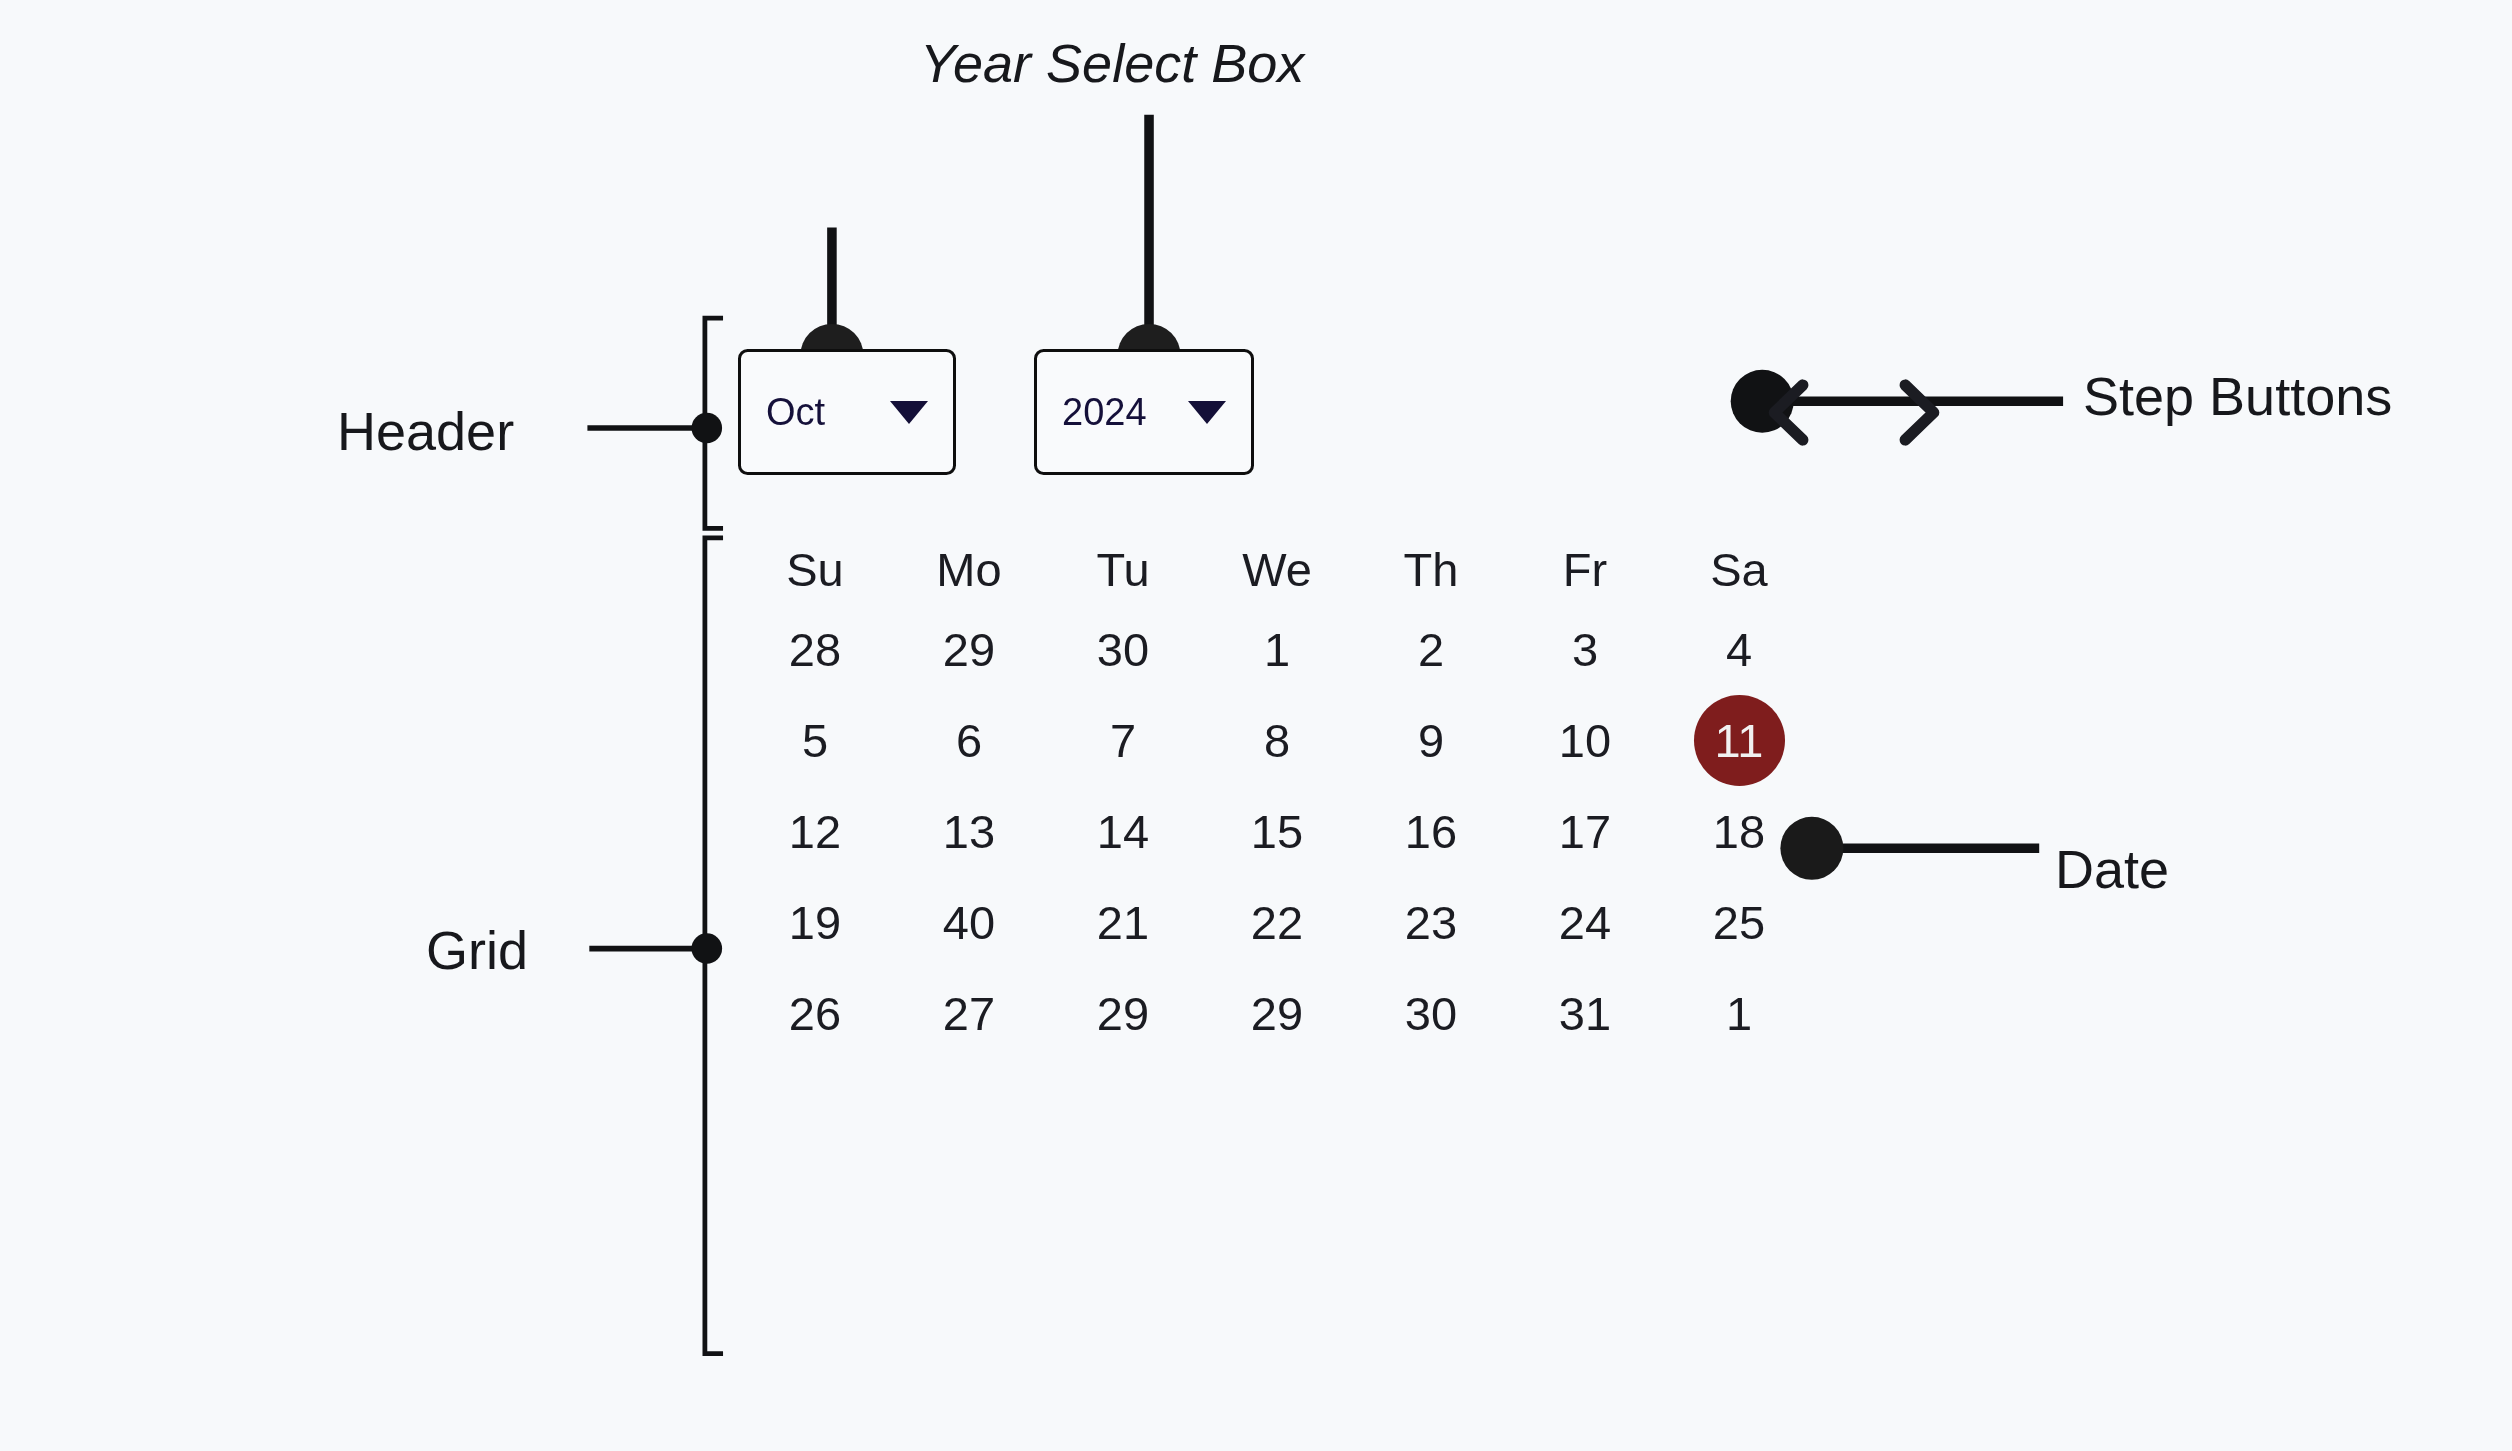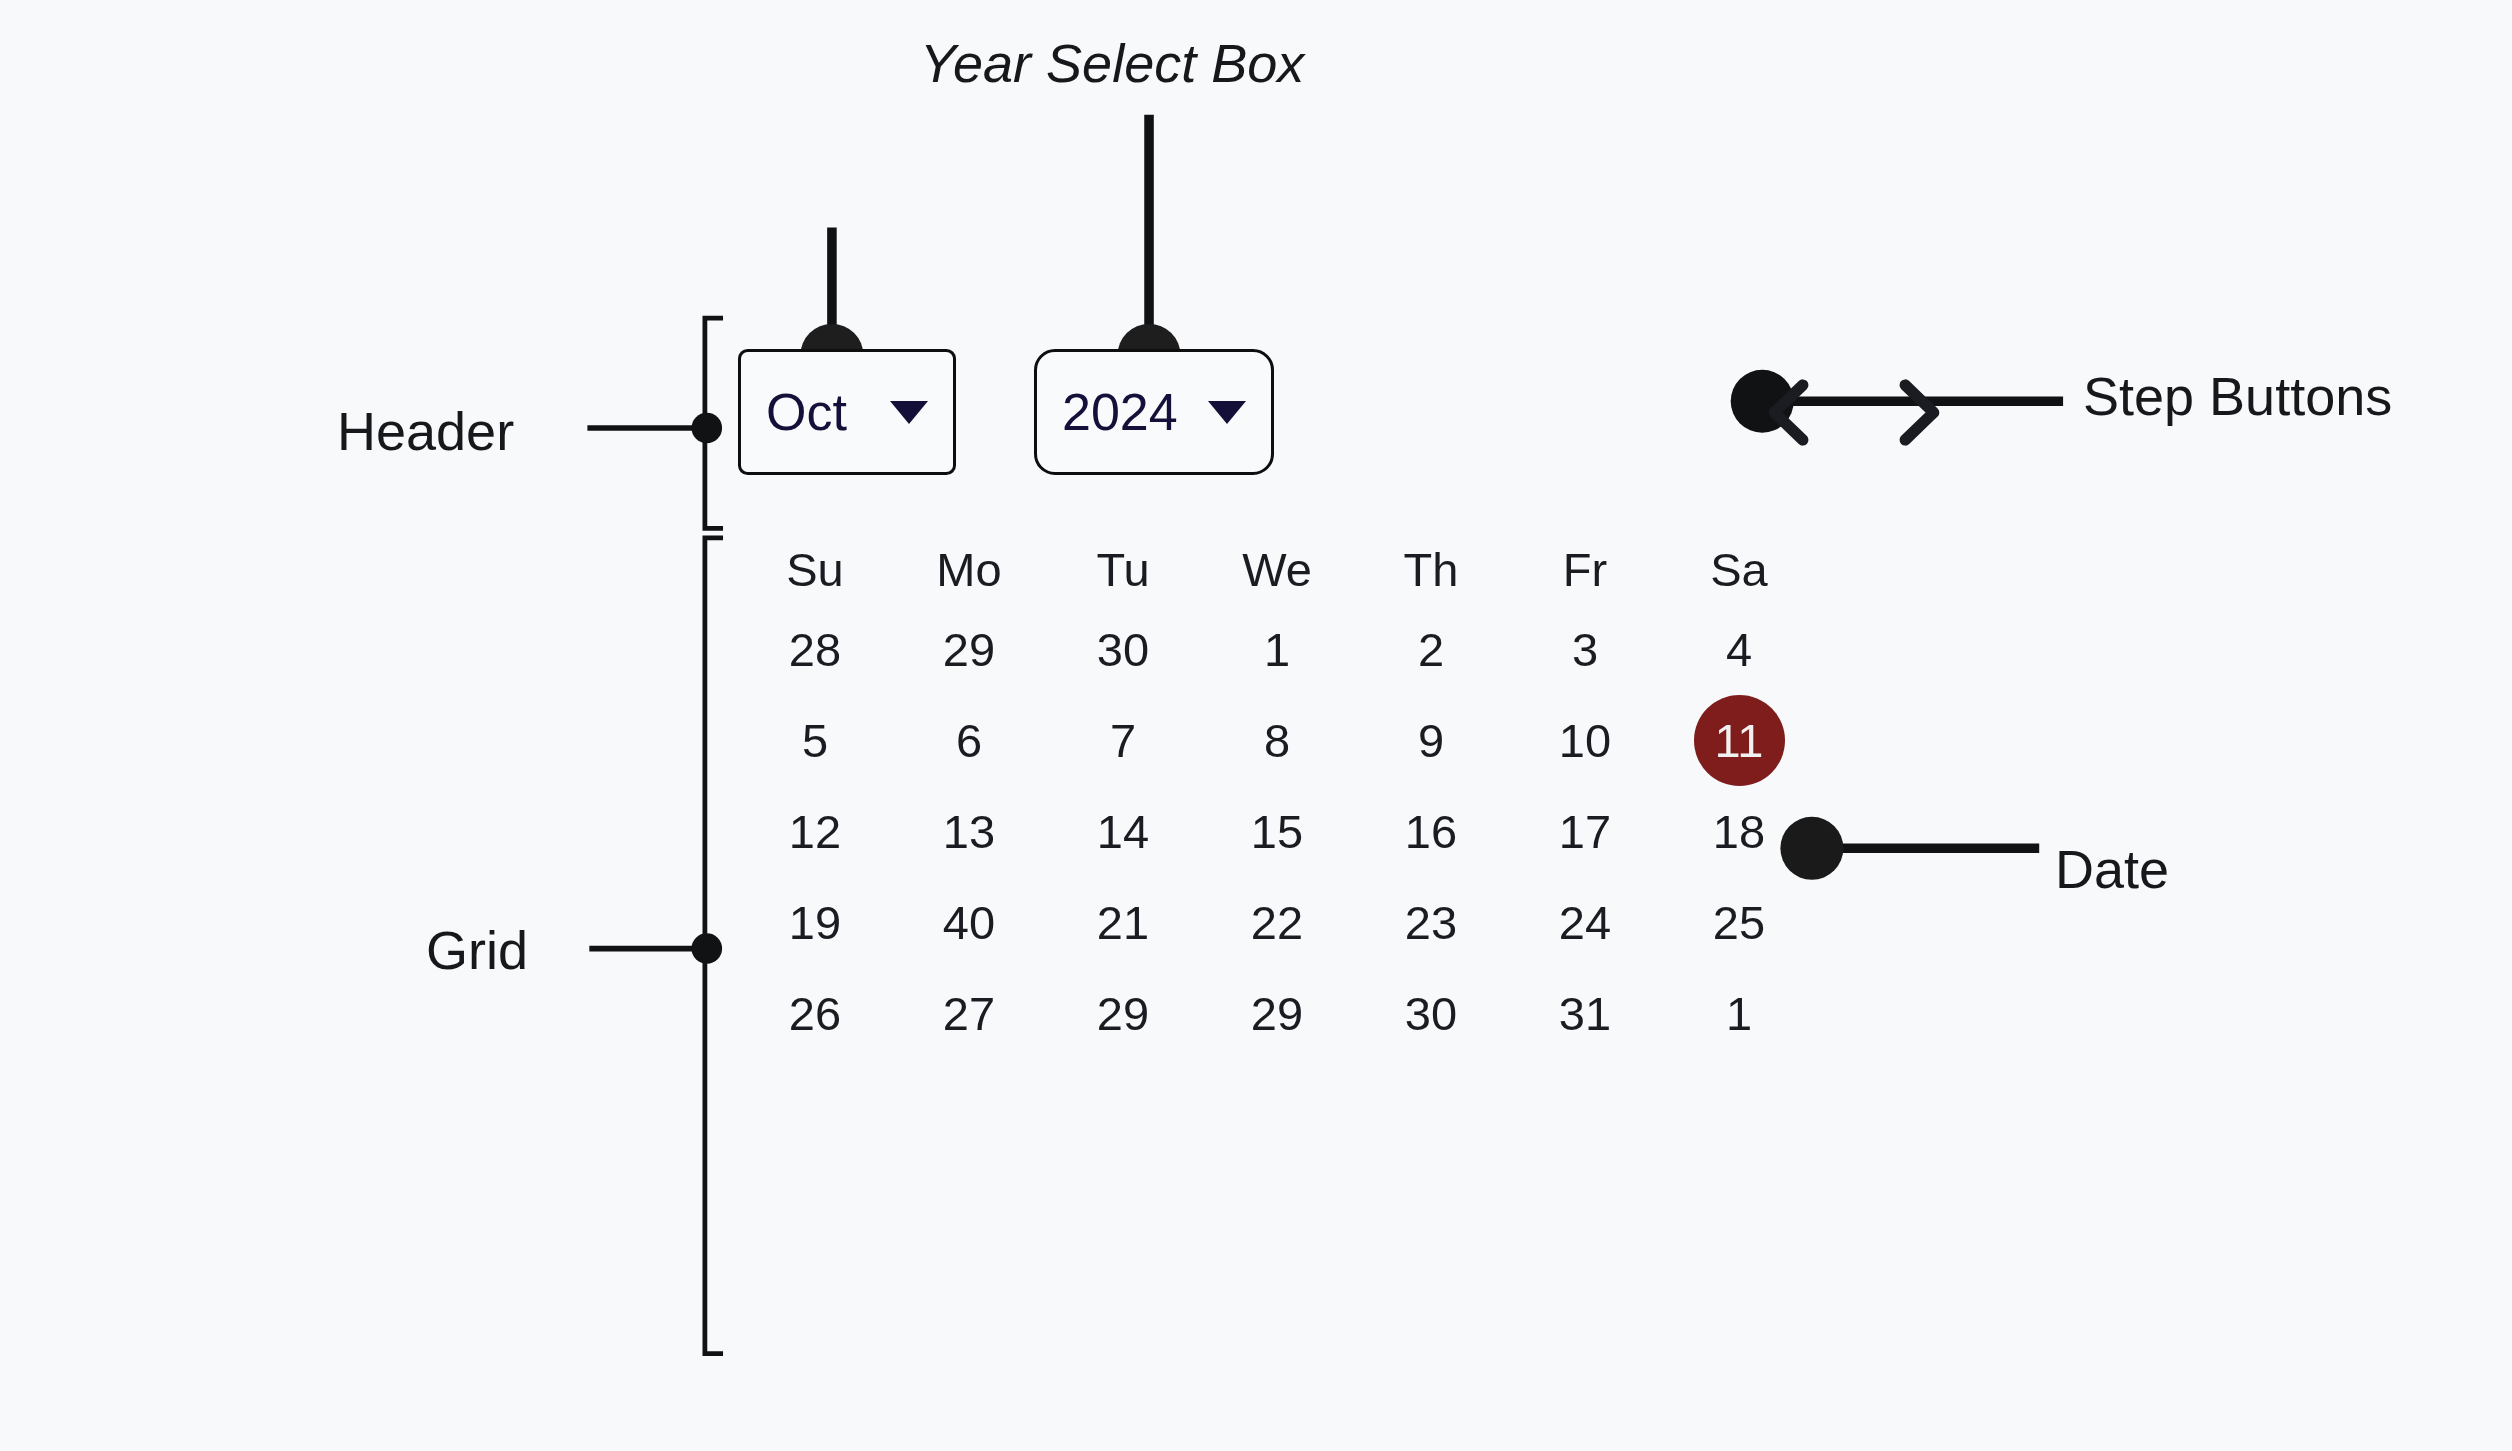--- a/index.html
+++ b/index.html
@@ -36,23 +36,23 @@
     position:absolute;top:0;
     height:126px;
     box-sizing:border-box;
     border:3.8px solid #0e0e0e;
     border-radius:9.6px;
     background:#f9fafc;
     display:flex;align-items:center;
     padding:0 25px;
   }
   #month-select{left:0;width:218px;}
-  #year-select{left:296px;width:240px;border-radius:21px;}
+  #year-select{left:296px;width:220px;}
   .select-value{
-    font-size:52px;color:#15103a;
+    font-size:38px;color:#15103a;
     flex:1 1 auto;
   }
   .caret{
     width:0;height:0;flex:0 0 auto;
     border-left:19px solid transparent;
     border-right:19px solid transparent;
     border-top:23px solid #140f38;
     margin-left:9.6px;
   }
 

